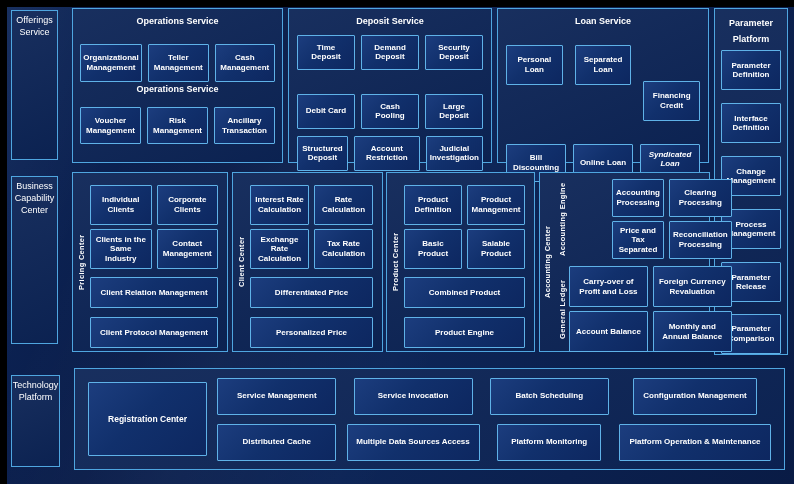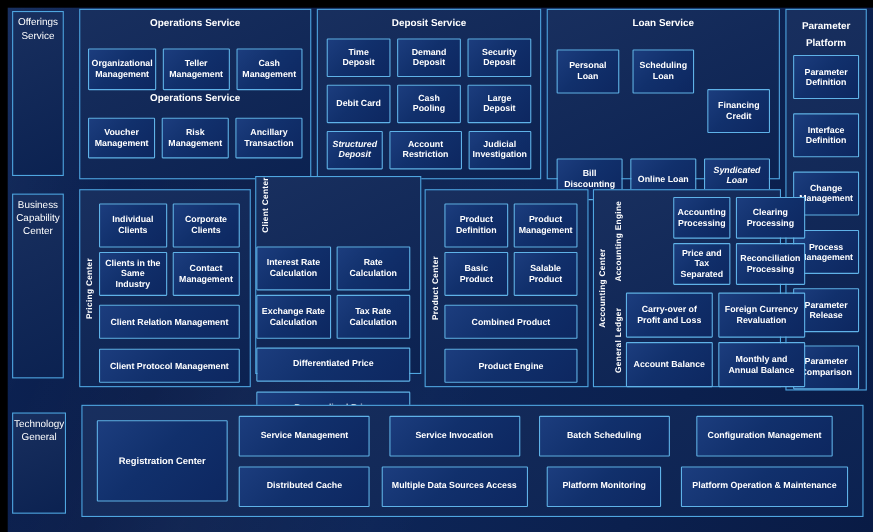--- a/index.html
+++ b/index.html
@@ -49,21 +49,21 @@
   <div class="edge-top"></div>
   <div class="edge-left"></div>
 
   <div class="panel rail" style="left:11px;top:10px;width:47px;height:150px;">
     <span>Offerings Service</span>
   </div>
   <div class="panel rail" style="left:11px;top:176px;width:47px;height:168px;">
     <span>Business Capability Center</span>
   </div>
   <div class="panel rail" style="left:11px;top:375px;width:49px;height:92px;">
-    <span>Technology General</span>
+    <span>Technology Platform</span>
   </div>
 
   <div class="panel" style="left:72px;top:8px;width:211px;height:155px;padding:7px 7px 0 7px;">
     <div class="ptitle">Operations Service</div>
     <div class="row" style="gap:6px;margin-top:16px;">
       <div class="box" style="width:62px;height:38px;">Organizational Management</div>
       <div class="box" style="width:62px;height:38px;">Teller Management</div>
       <div class="box" style="width:62px;height:38px;">Cash Management</div>
     </div>
     <div class="ptitle" style="margin-top:2px;">Operations Service</div>
@@ -74,37 +74,37 @@
     </div>
   </div>
 
   <div class="panel" style="left:288px;top:8px;width:204px;height:155px;padding:7px 8px 0 8px;">
     <div class="ptitle">Deposit Service</div>
     <div class="row" style="gap:6px;margin-top:7px;">
       <div class="box" style="width:58px;height:35px;">Time Deposit</div>
       <div class="box" style="width:58px;height:35px;">Demand Deposit</div>
       <div class="box" style="width:58px;height:35px;">Security Deposit</div>
     </div>
-    <div class="row" style="gap:6px;margin-top:7px;">
+    <div class="row" style="gap:6px;margin-top:24px;">
       <div class="box" style="width:58px;height:35px;">Debit Card</div>
       <div class="box" style="width:58px;height:35px;">Cash Pooling</div>
       <div class="box" style="width:58px;height:35px;">Large Deposit</div>
     </div>
     <div class="row" style="gap:6px;margin-top:7px;">
-      <div class="box" style="width:58px;height:35px;font-style:italic;">Structured Deposit</div>
+      <div class="box" style="width:58px;height:35px;">Structured Deposit</div>
       <div class="box" style="width:75px;height:35px;">Account Restriction</div>
       <div class="box" style="width:58px;height:35px;">Judicial Investigation</div>
     </div>
   </div>
 
   <div class="panel" style="left:497px;top:8px;width:212px;height:155px;padding:7px 8px 0 8px;">
     <div class="ptitle">Loan Service</div>
     <div class="row" style="gap:12px;margin-top:17px;">
       <div class="box" style="width:62px;height:40px;">Personal Loan</div>
-      <div class="box" style="width:62px;height:40px;">Scheduling Loan</div>
+      <div class="box" style="width:62px;height:40px;">Separated Loan</div>
       <div class="box" style="width:62px;height:40px;margin-top:36px;">Financing Credit</div>
     </div>
     <div class="row" style="gap:7px;margin-top:23px;">
       <div class="box" style="width:62px;height:38px;">Bill Discounting</div>
       <div class="box" style="width:62px;height:38px;">Online Loan</div>
       <div class="box" style="width:62px;height:31px;font-style:italic;">Syndicated Loan</div>
     </div>
   </div>
 
   <div class="panel" style="left:714px;top:8px;width:74px;height:347px;padding:6px 5px 0 5px;display:flex;flex-direction:column;align-items:center;">
@@ -124,21 +124,21 @@
         <div class="box sbox">Individual Clients</div>
         <div class="box sbox">Corporate Clients</div>
         <div class="box sbox">Clients in the Same Industry</div>
         <div class="box sbox">Contact Management</div>
       </div>
       <div class="box wide" style="margin-top:8px;">Client Relation Management</div>
       <div class="box wide" style="margin-top:9px;">Client Protocol Management</div>
     </div>
   </div>
 
-  <div class="panel midpanel" style="left:232px;top:160px;width:151px;height:180px;flex-direction:column;">
+  <div class="panel midpanel" style="left:232px;top:172px;width:151px;height:180px;">
     <div class="vlabel" style="width:17px;">Client Center</div>
     <div class="midcontent" style="padding-right:9px;">
       <div class="smallgrid">
         <div class="box sbox">Interest Rate Calculation</div>
         <div class="box sbox">Rate Calculation</div>
         <div class="box sbox">Exchange Rate Calculation</div>
         <div class="box sbox">Tax Rate Calculation</div>
       </div>
       <div class="box wide" style="margin-top:8px;">Differentiated Price</div>
       <div class="box wide" style="margin-top:9px;">Personalized Price</div>

